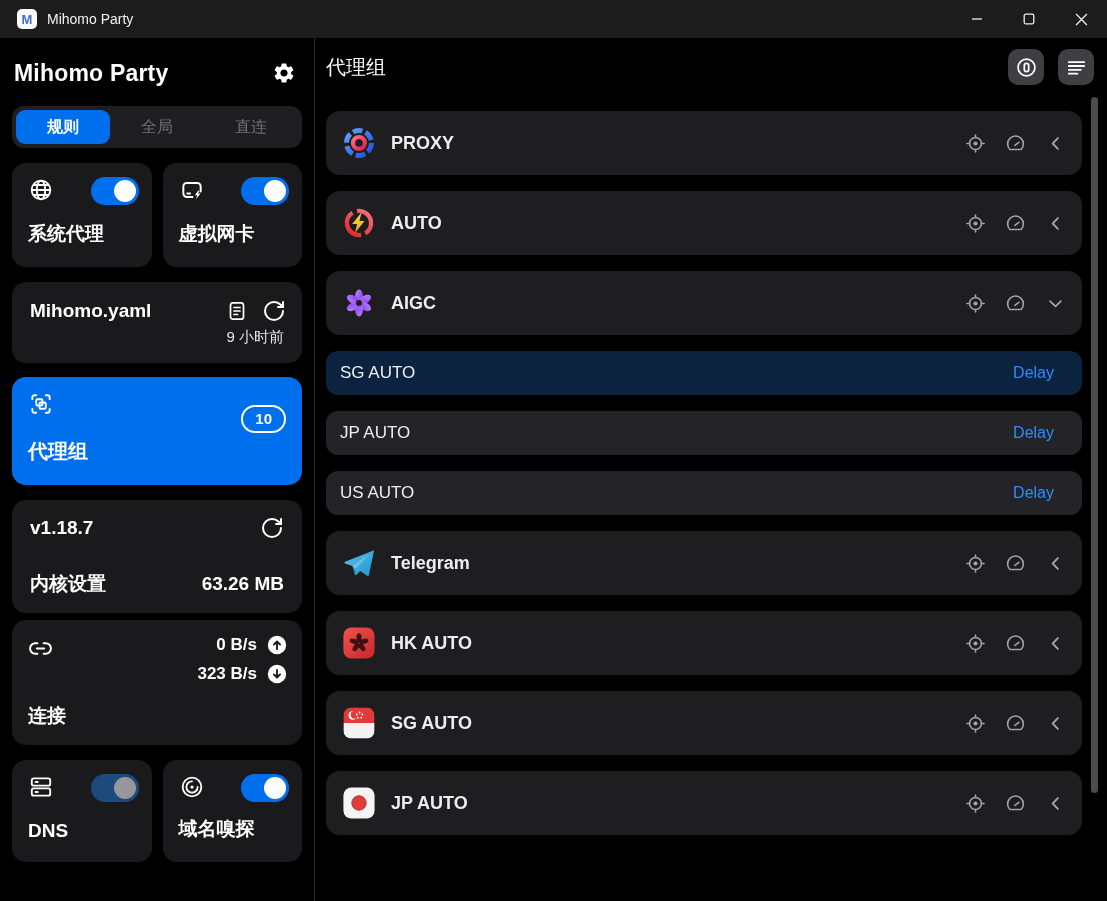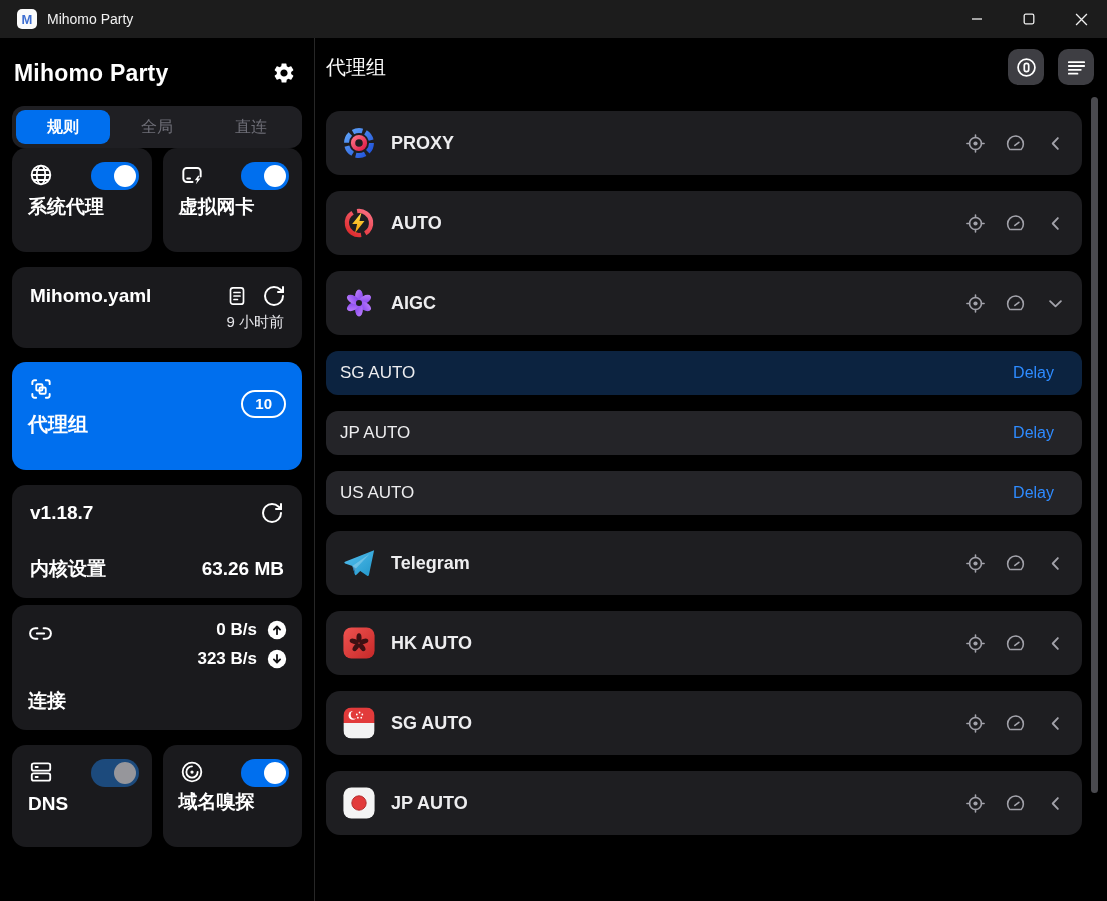--- a/index.html
+++ b/index.html
@@ -16,29 +16,29 @@
   
   .app{display:flex;height:863px}
   .sidebar{width:315px;box-sizing:border-box;padding:0 12px;border-right:1px solid #272727;
            display:flex;flex-direction:column;overflow:hidden;flex:none}
   .main{flex:1;position:relative;overflow:hidden}
   
   .side-header{height:66px;display:flex;align-items:center;justify-content:space-between;padding:2px 4px 0 2px;flex:none}
   .side-title{font-size:23px;font-weight:bold;letter-spacing:.2px}
   .gear-btn{width:28px;height:28px;color:#fff;display:flex;align-items:center;justify-content:center}
   .tabs{height:42px;background:#1f1f23;border-radius:12px;display:flex;align-items:center;
-        padding:0 4px;flex:none}
+        padding:0 4px;margin-bottom:15px;flex:none}
   .tab{flex:1;height:34px;display:flex;align-items:center;justify-content:center;
        font-size:16px;color:#6e6e77;border-radius:9px;cursor:default}
   .tab.active{background:#006fee;color:#fff;font-weight:bold}
   .grid2{display:flex;gap:11px;margin-bottom:15px;flex:none}
   .card{background:#1a1a1d;border-radius:14px;box-sizing:border-box;position:relative}
   .half{flex:1;height:104px}
   .card-icon{position:absolute;left:16px;top:14px;color:#fff}
-  .card-label{position:absolute;left:16px;bottom:32px;font-size:19px;font-weight:bold;white-space:nowrap}
+  .card-label{position:absolute;left:16px;bottom:20px;font-size:19px;font-weight:bold;white-space:nowrap}
   .tgl{width:48px;height:28px;border-radius:14px;background:#006fee;position:absolute;top:14px;right:13px}
   .tgl::after{content:"";position:absolute;width:22px;height:22px;background:#fff;border-radius:50%;top:3px;right:3px}
   .tgl.dim{background:#1c4a7c}
   .tgl.dim::after{background:#96969b}
   .profile-card{height:81px;margin-bottom:14px;flex:none}
   .profile-name{position:absolute;left:18px;top:18px;font-size:19px;font-weight:bold}
   .profile-icons{position:absolute;right:16px;top:17px;display:flex;gap:13px;color:#fff}
   .profile-updated{position:absolute;right:18px;bottom:16px;font-size:15px;color:#e6e6ea}
   .groups-card{height:108px;background:#006fee;margin-bottom:15px;flex:none}
   .badge{position:absolute;right:16px;top:28px;border:2px solid #fff;border-radius:16px;

